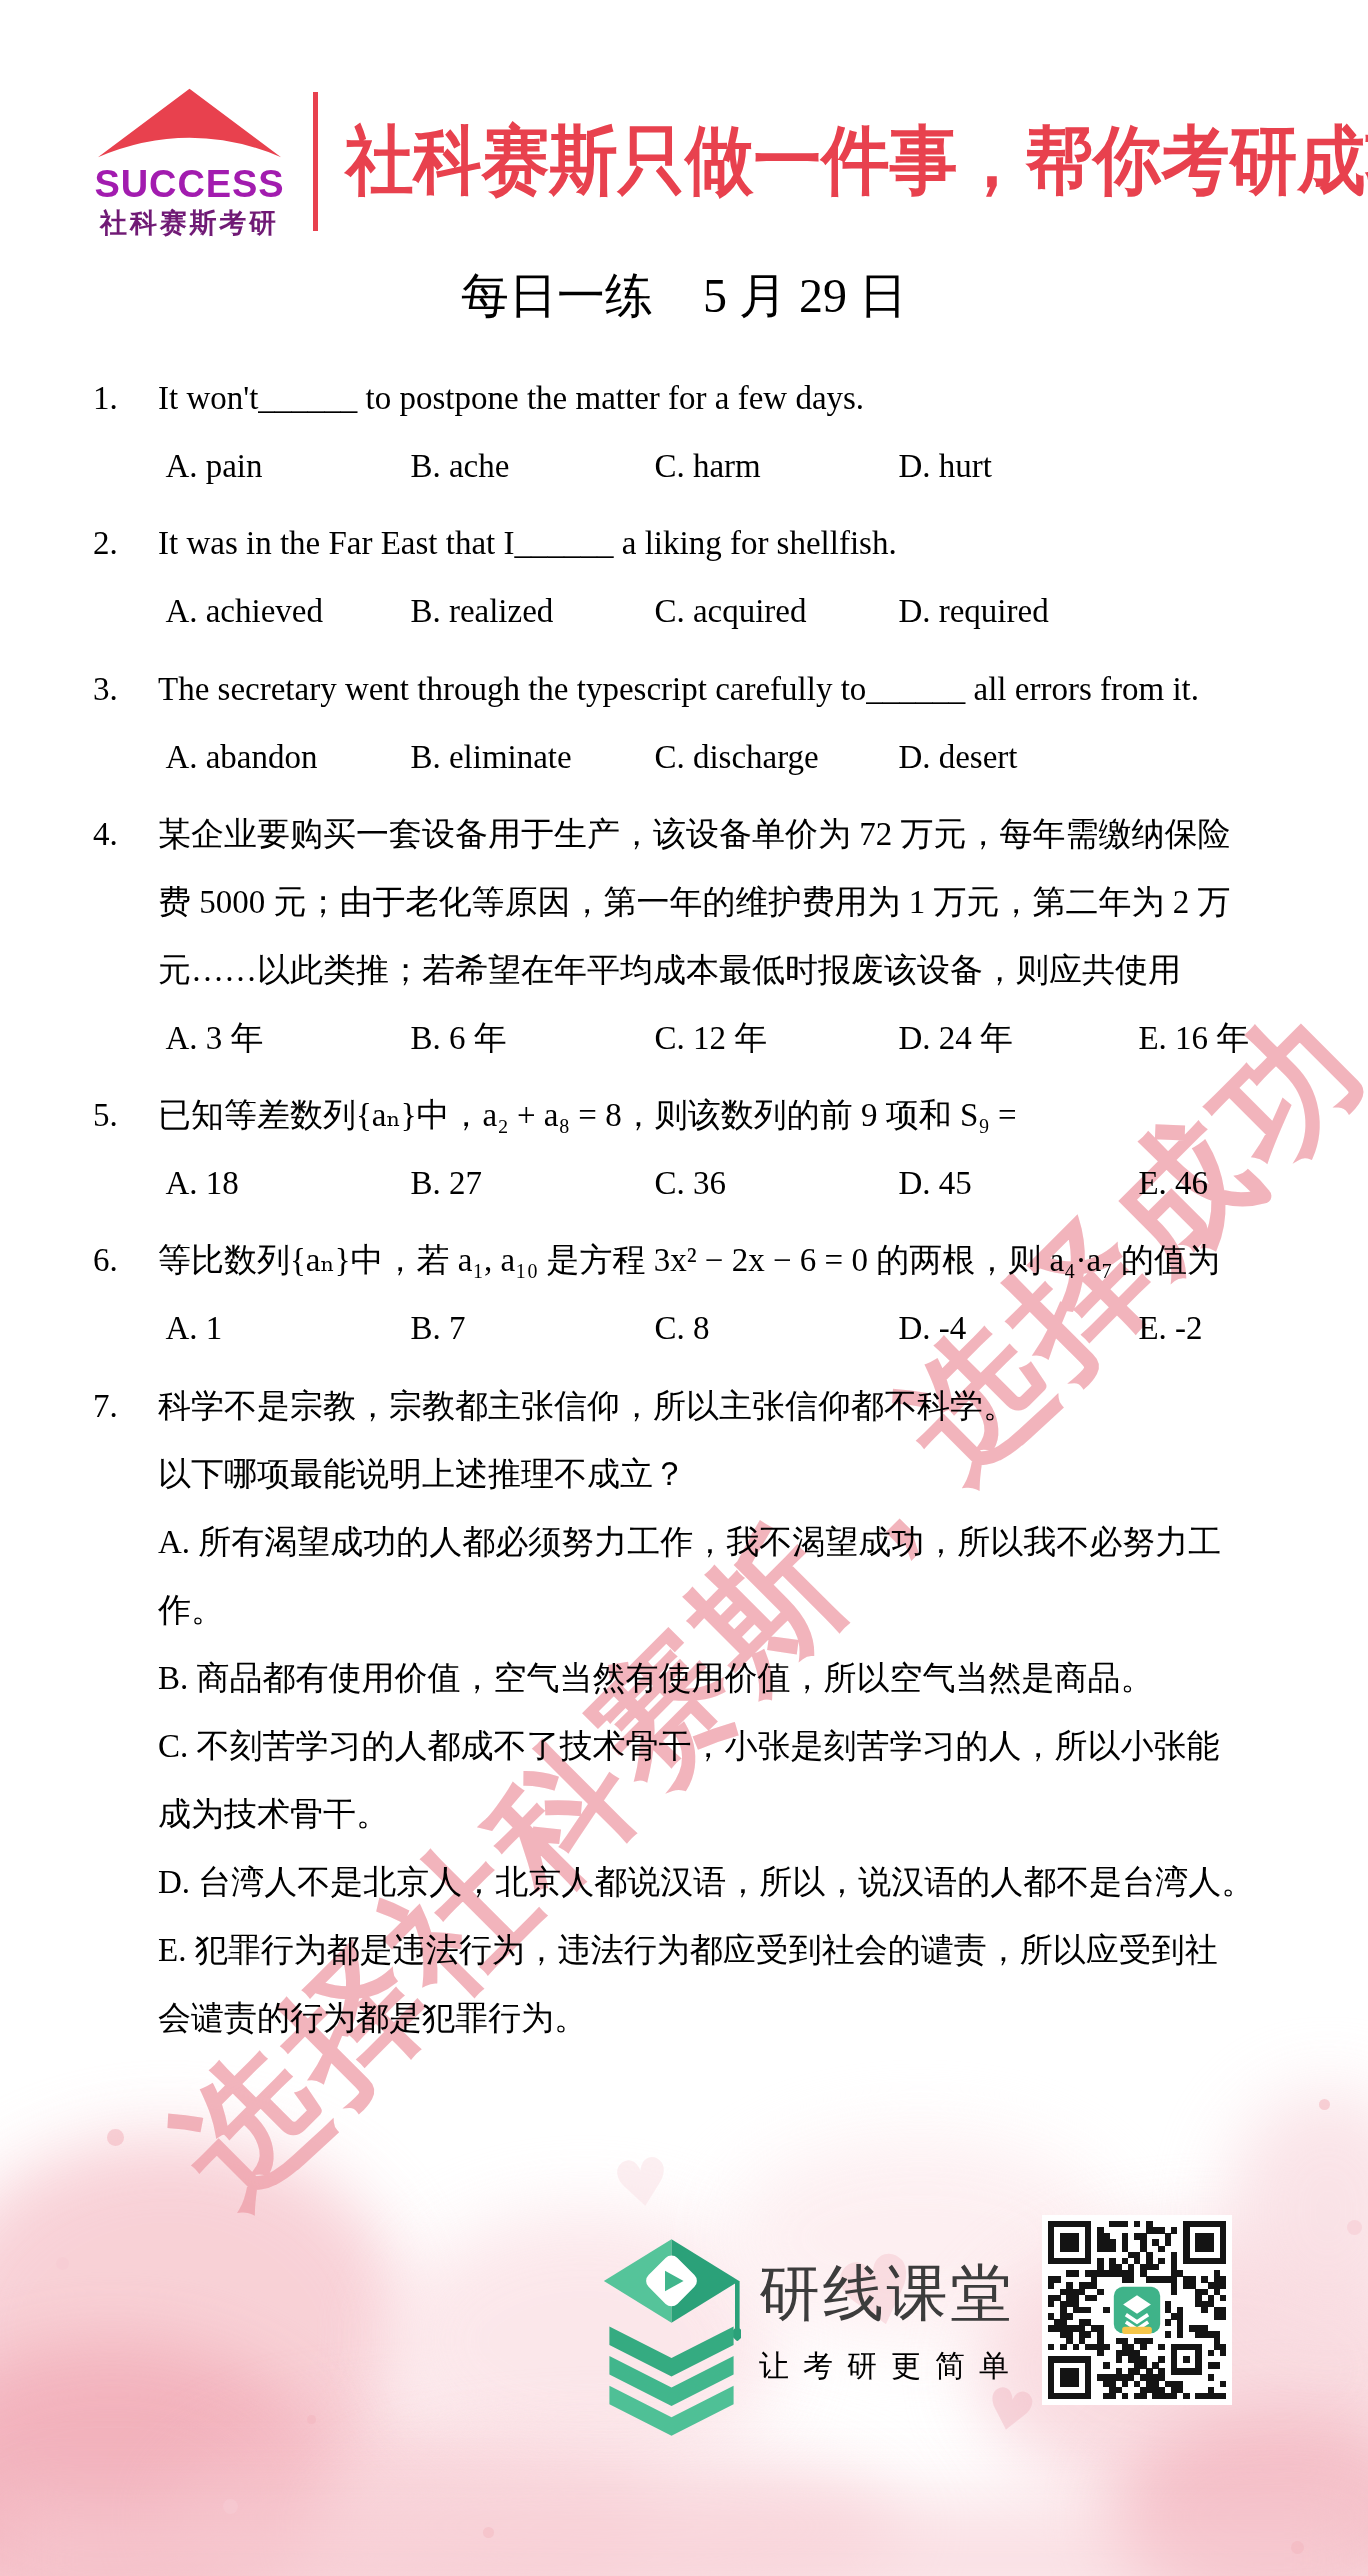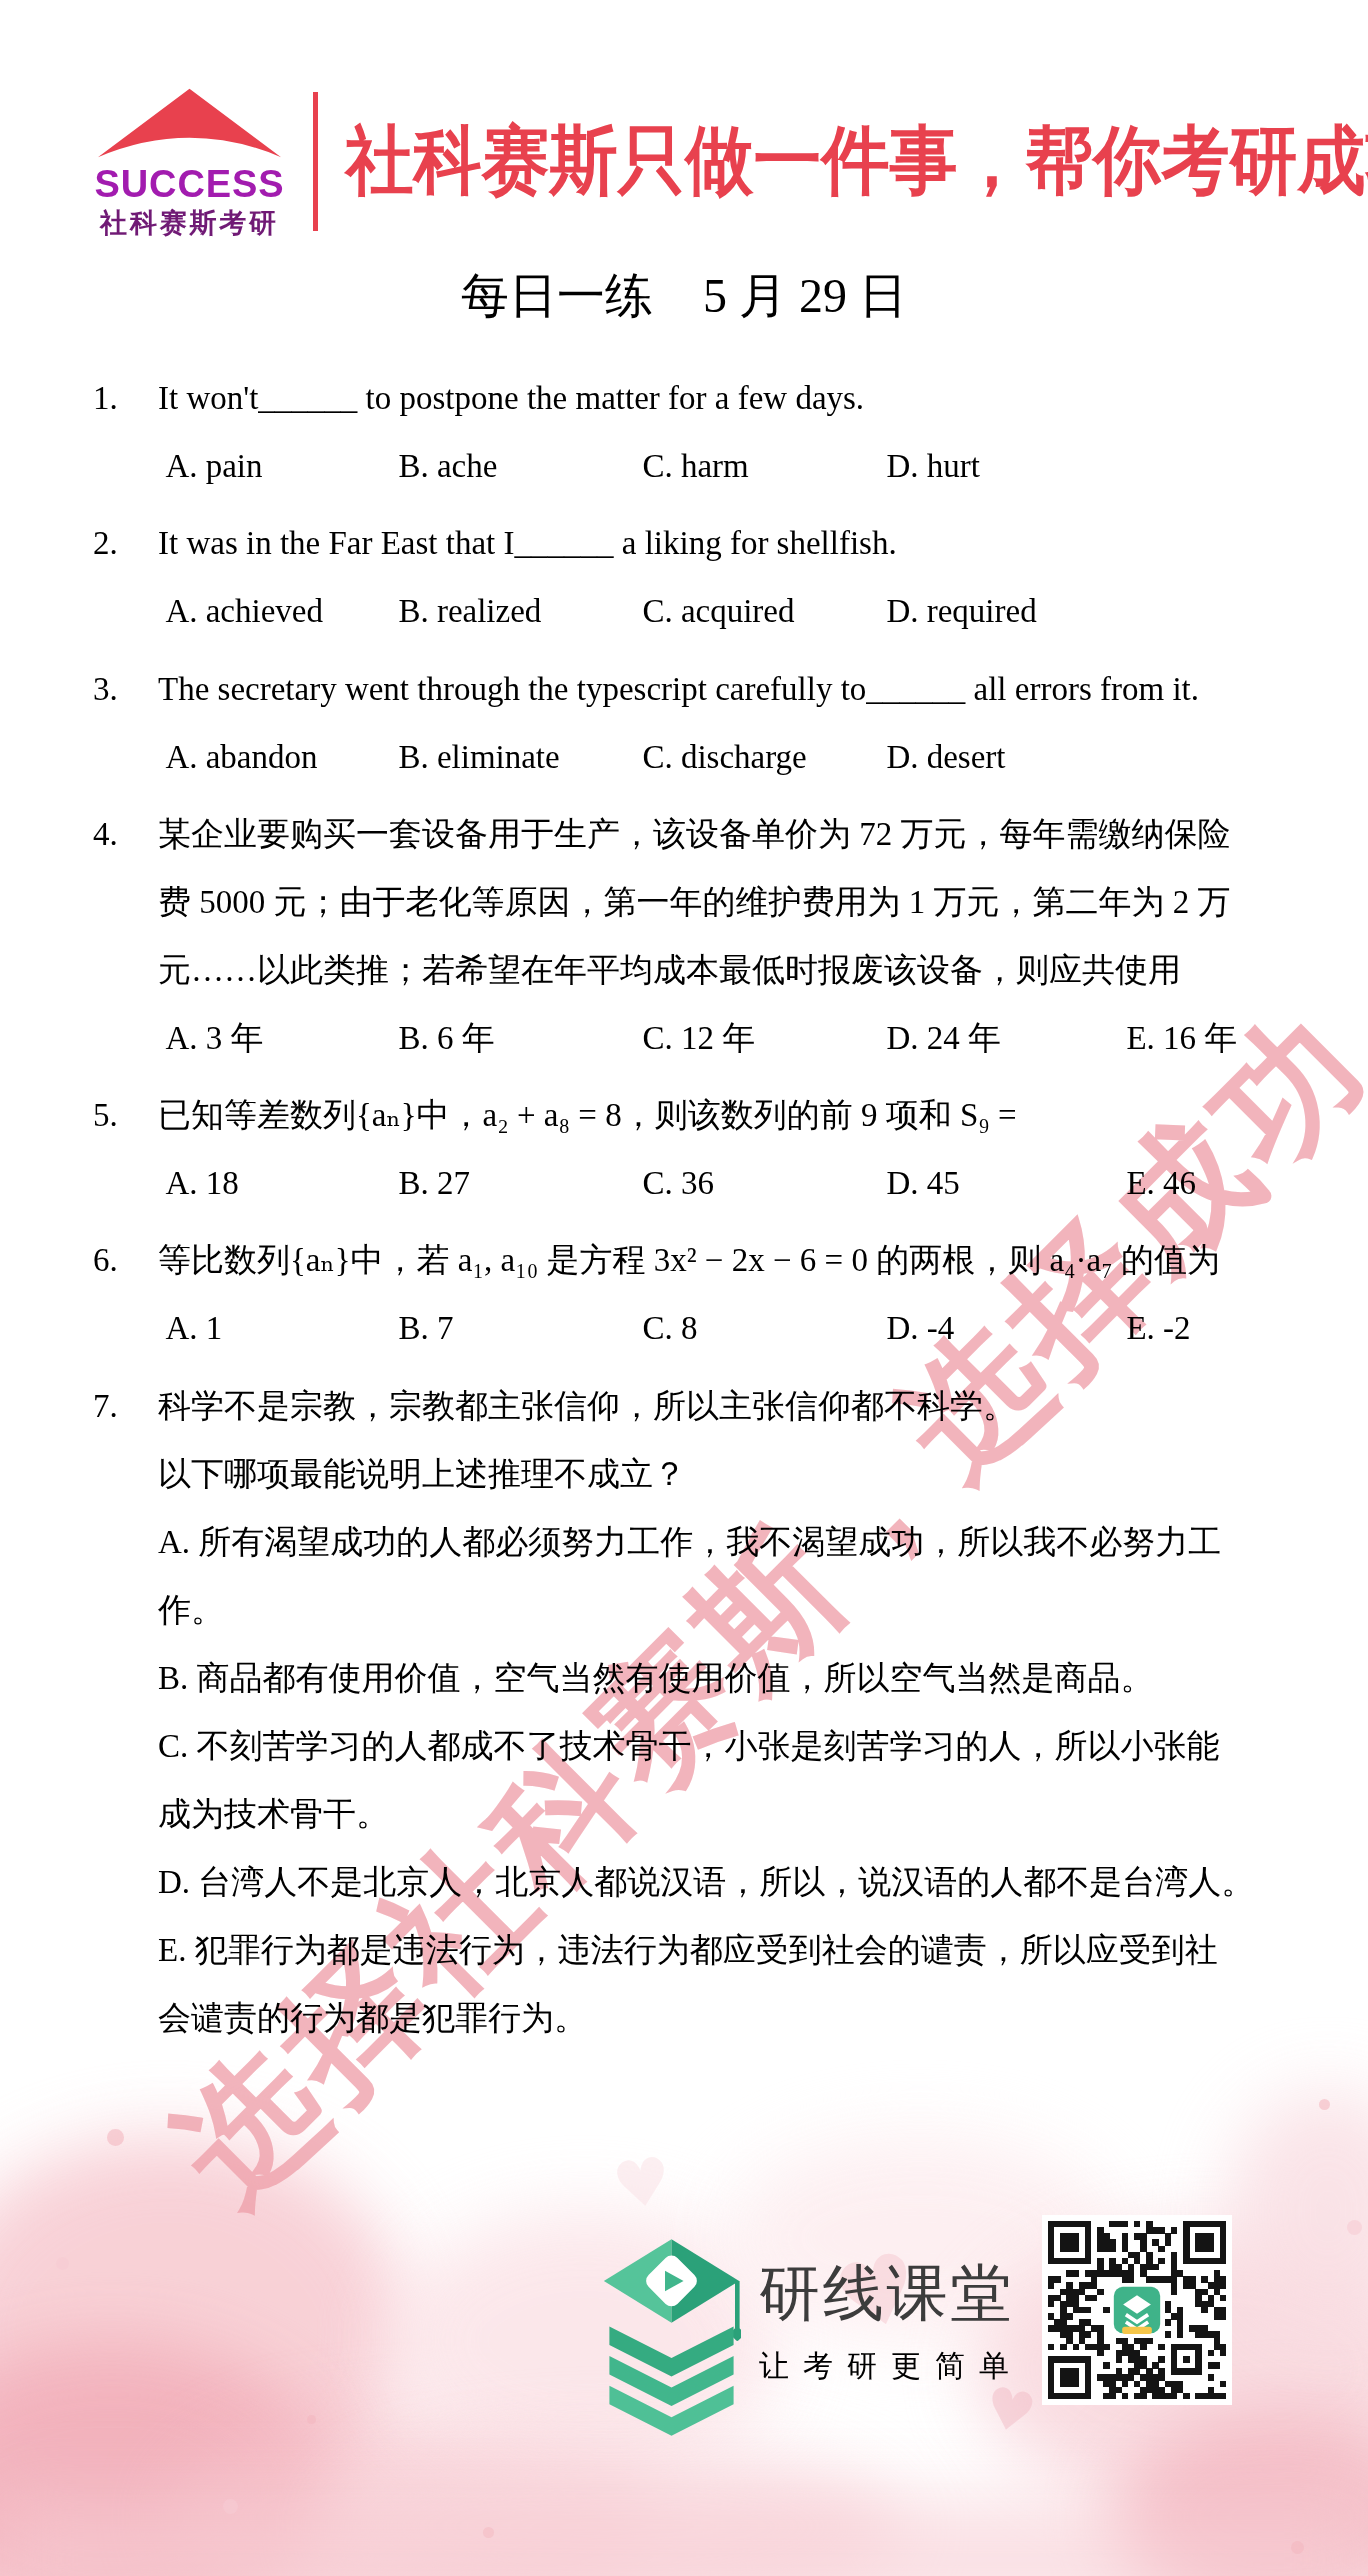--- a/index.html
+++ b/index.html
@@ -23,21 +23,21 @@
 
   
   .content{position:absolute;top:364px;left:93px;width:1217px;z-index:2;}
   .q{display:flex;margin-bottom:9.3px;}
   .qnum{width:65px;flex:0 0 65px;font-size:33px;line-height:68px;}
   .qbody{flex:1;}
   .qline{font-size:33px;line-height:68px;white-space:nowrap;}
   .opts{font-size:33px;line-height:68px;white-space:nowrap;padding-left:7.4px;}
   .opts span{display:inline-block;}
   .opts span:nth-child(1){width:233px;}
-  .opts span:nth-child(2){width:244px;}
+  .opts span:nth-child(2){width:244px;margin-left:12px;}
   .opts span:nth-child(3){width:244px;}
   .opts span:nth-child(4){width:240px;}
   .opts span:nth-child(5){width:auto;}
 
   
   .watermark{position:absolute;left:771px;top:1607px;transform:translate(-50%,-50%) rotate(-45deg);
              font-size:139px;font-weight:bold;color:#efa2ac;opacity:.8;white-space:nowrap;
              letter-spacing:7.4px;z-index:1;}
 
   

